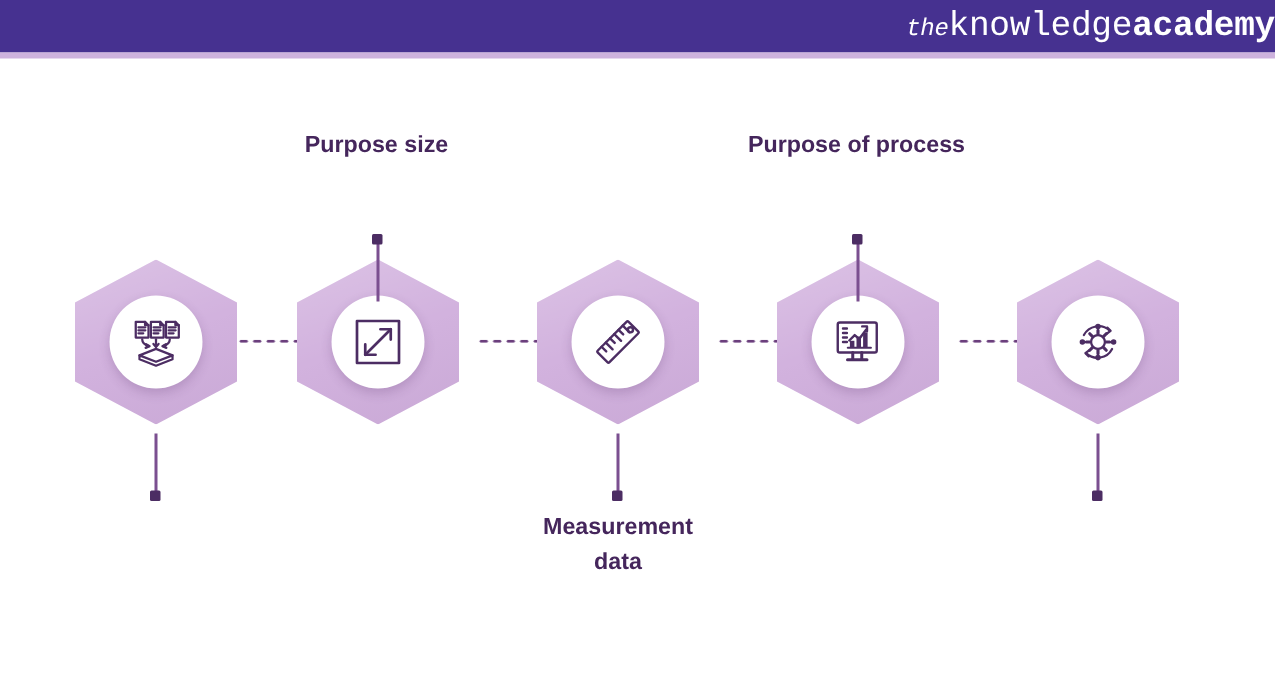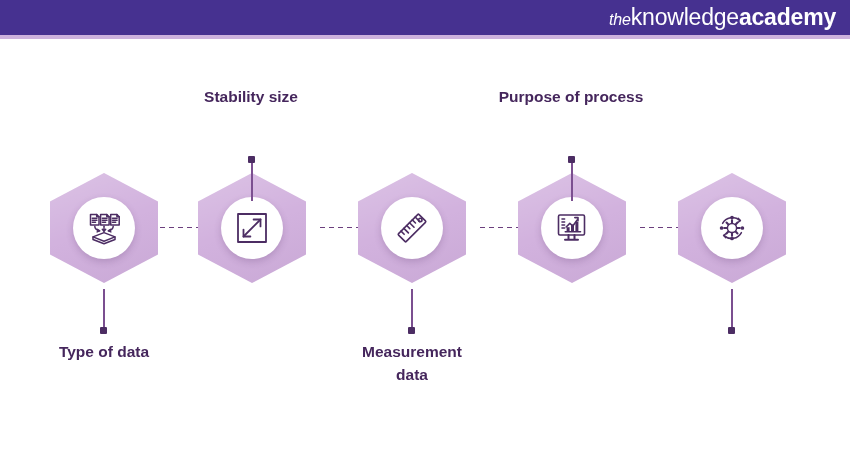--- a/index.html
+++ b/index.html
@@ -28,23 +28,23 @@
     justify-content: flex-end;
   }
   .header-accent {
     position: absolute;
     left: 0; top: 35px;
     width: 850px;
     height: 4px;
     background: #cdb2dd;
   }
   .logo {
-    margin-right: 14px;
+    margin-right: 0;
     color: #ffffff;
-    font-family: Liberation Sans, sans-serif;
+    font-family: Liberation Mono, monospace;
     font-size: 23px;
     line-height: 1;
     white-space: nowrap;
     letter-spacing: -0.2px;
   }
   .logo .logo-the {
     font-style: italic;
     font-size: 16px;
   }
   .logo .logo-knowledge {
@@ -179,39 +179,38 @@
           <path d="M24.6 19.4 l-2.3 1.4 l2.6 1.1" fill="#4c2d63"></path>
 
           <path d="M18 22.6 l11 4.3 l-11 4.3 l-11 -4.3 z"></path>
           <path d="M7 26.9 v2.6 l11 4.3 l11 -4.3 v-2.6"></path>
         </svg>
       </span>
     </div>
   </div>
   <div class="stem" style="left:103px; top:250px; height:40px;"></div>
   <div class="stem-dot" style="left:100px; top:288px;"></div>
-  <div class="label" style="left:4px; top:302px; width:200px;">Type of data</div>
 
   <div class="node" style="left:198px;">
     <div class="hex"></div>
     <div class="hex-shade"></div>
     <div class="disc">
       <span>
         <svg width="34" height="34" viewBox="0 0 34 34" fill="none" stroke="#4c2d63" stroke-width="1.8" stroke-linecap="round" stroke-linejoin="round">
           <rect x="3" y="3" width="28" height="28"></rect>
           <path d="M8.5 25.5 L25.5 8.5"></path>
           <path d="M8.5 18.6 v6.9 h6.9" stroke-width="1.8"></path>
           <path d="M25.5 15.4 v-6.9 h-6.9" stroke-width="1.8"></path>
         </svg>
       </span>
     </div>
   </div>
   <div class="stem" style="left:251px; top:120px; height:42px;"></div>
   <div class="stem-dot" style="left:248px; top:117px;"></div>
-  <div class="label" style="left:151px; top:47px; width:200px;">Stability size</div>
+  <div class="label" style="left:151px; top:47px; width:200px;">Purpose size</div>
 
   <div class="node" style="left:358px;">
     <div class="hex"></div>
     <div class="hex-shade"></div>
     <div class="disc">
       <span>
         <svg width="34" height="34" viewBox="0 0 34 34" fill="none" stroke="#4c2d63" stroke-width="1.6" stroke-linecap="round" stroke-linejoin="round">
           <g transform="rotate(-45 17 17)">
             <rect x="2.5" y="11.5" width="29" height="11" rx="1"></rect>
             <path d="M7 11.5 v4.4 M11 11.5 v6.4 M15 11.5 v4.4 M19 11.5 v6.4 M23 11.5 v4.4 M27 11.5 v6.4"></path>

